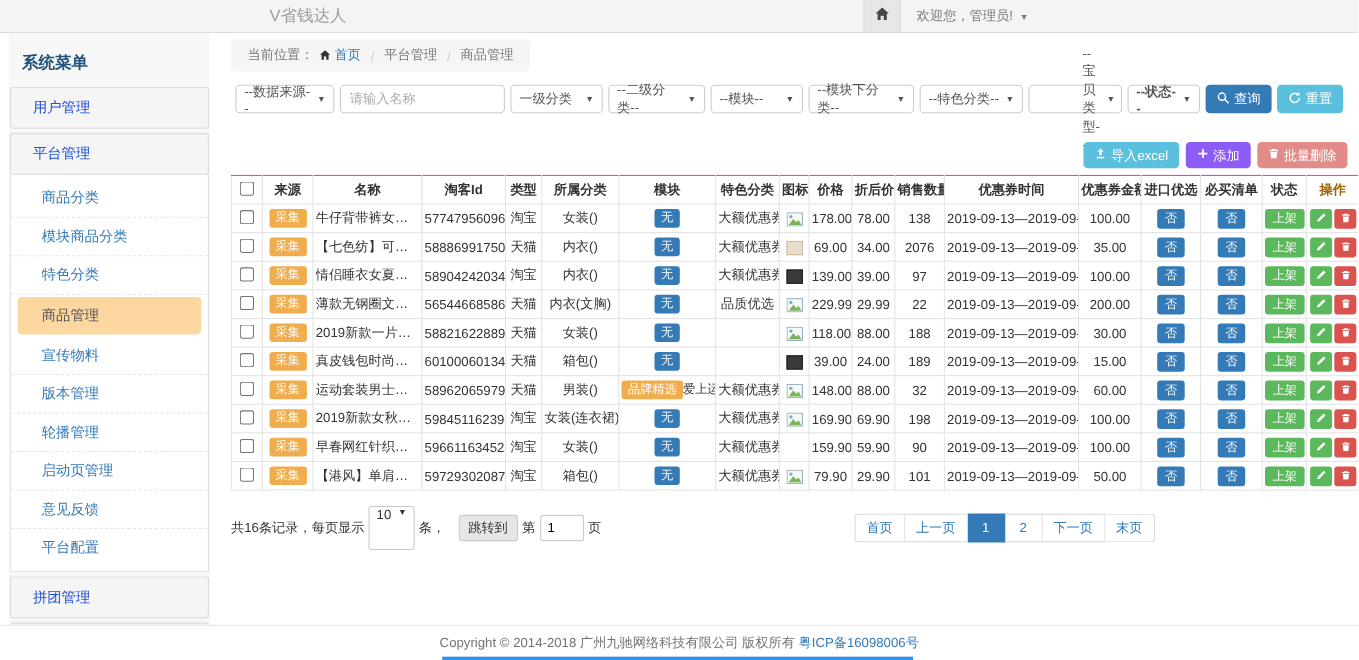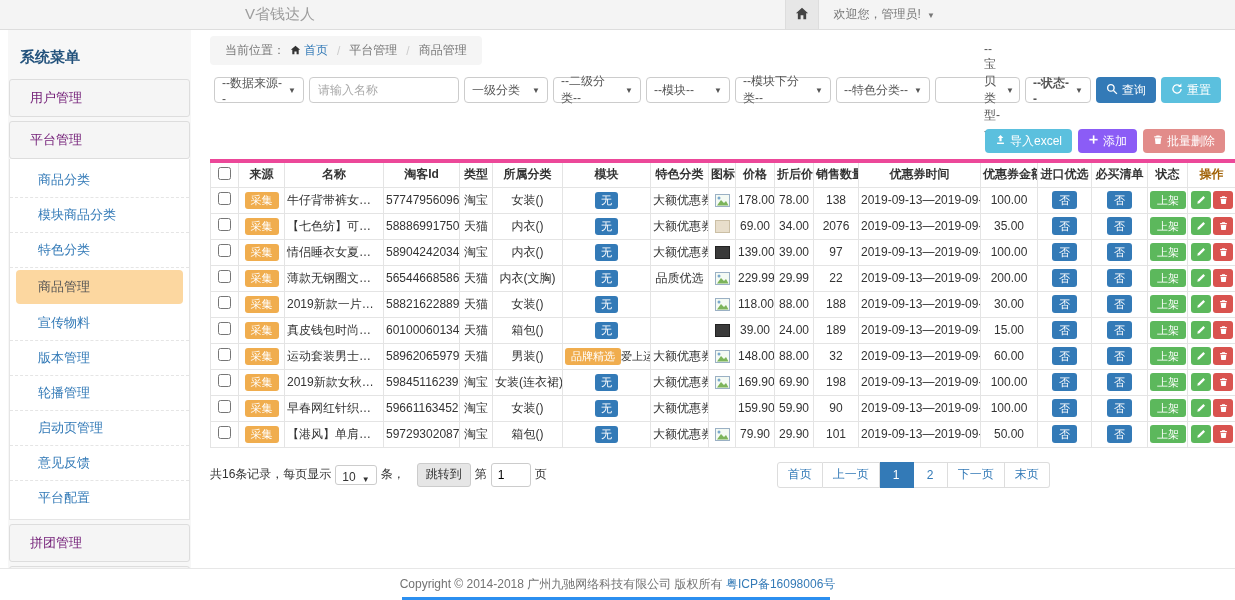--- a/index.html
+++ b/index.html
@@ -13,21 +13,21 @@
   .home-box { width:34px; height:100%; background:#e7e7e7; border-left:1px solid #ddd; border-right:1px solid #ddd; display:flex; align-items:center; justify-content:center; cursor:pointer; }
   .welcome { color:#777; font-size:12px; margin-left:14px; margin-right:300px; cursor:pointer; white-space:nowrap; }
   .welcome .caret { font-size:8px; color:#777; margin-left:3px; }
 
   
   .layout { flex:1 1 auto; display:flex; overflow:hidden; }
 
   
   .sidebar { flex:0 0 183px; margin-left:8px; background:#f7f7f7; padding-top:10px; overflow:hidden; }
   .sidebar-title { color:#23527c; font-size:15px; font-weight:bold; padding:8px 12px 12px; }
-  .menu-group { background:#f5f5f5; border:1px solid #ddd; border-radius:3px; margin:0 1px 4px 1px; padding:9px 20px; font-size:13px; color:#701a75; cursor:pointer; }
+  .menu-group { background:#f5f5f5; border:1px solid #ddd; border-radius:3px; margin:0 1px 4px 1px; padding:9px 20px; font-size:13px; color:#1d4ed8; cursor:pointer; }
   .submenu { background:#fff; border:1px solid #e5e5e5; border-top:none; margin:-4px 1px 4px 1px; padding:4px 0; }
   .submenu-item { display:block; padding:8px 0 8px 28px; font-size:13px; color:#337ab7; border-bottom:1px dashed #e5e5e5; cursor:pointer; }
   .submenu-item:last-child { border-bottom:none; }
   .submenu-item.active { background:#fcd7a0; border-radius:4px; color:#555; margin:2px 6px; padding-left:22px; border-bottom:none; }
 
   
   .main { flex:1 1 auto; padding:6px 10px 0 19px; overflow:hidden; }
   .breadcrumb { background:#f5f5f5; border-radius:4px; padding:6px 15px; font-size:12px; color:#777; display:inline-flex; align-items:center; gap:5px; }
   .breadcrumb .home-link { color:#337ab7; cursor:pointer; display:inline-flex; align-items:center; gap:3px; }
   .breadcrumb .sep { color:#ccc; padding:0 4px; }
@@ -44,41 +44,41 @@
   .btn-success { background:#8b5cf6; }
   .btn-danger-soft { background:#e28c8a; }
 
   
   .action-row { margin:26px 0 6px; display:flex; justify-content:flex-end; gap:6px; }
   .action-row .btn { height:24px; font-size:12px; }
 
   
   table.grid { width:100%; border-collapse:collapse; table-layout:fixed; font-size:12px; color:#333; }
   .grid th, .grid td { border:1px solid #e4e4e4; text-align:center; vertical-align:middle; padding:3px 2px; height:26px; overflow:hidden; white-space:nowrap; }
-  .grid th { font-weight:bold; background:#fff; border-top:4px solid #ec4899; }
+  .grid th { font-weight:bold; background:#fff; border-top:1px solid #ec4899; }
   .grid th.op-col { color:#a16207; }
   .grid td.name-cell { text-overflow:ellipsis; }
   .badge { display:inline-block; border-radius:3px; color:#fff; font-size:11px; padding:2px 6px; line-height:13px; }
   .badge-orange { background:#f0ad4e; }
   .badge-blue { background:#337ab7; }
   .badge-btn { display:inline-block; border:none; border-radius:3px; color:#fff; font-size:11px; padding:3px 7px; cursor:pointer; font-family:inherit; line-height:12px; }
   .bb-blue { background:#337ab7; }
   .bb-green { background:#5cb85c; }
   .op-btn { display:inline-flex; align-items:center; justify-content:center; width:20px; height:18px; border:none; border-radius:3px; cursor:pointer; margin:0 1px; }
   .op-green { background:#5cb85c; }
   .op-red { background:#d9534f; }
   .module-cell { font-size:11px; }
   .icon-thumb { display:inline-block; width:15px; height:13px; vertical-align:middle; }
   .thumb-dark { background:#3a3a3a; border:1px solid #222; }
   .thumb-beige { background:#e8decb; border:1px solid #cbbfa5; }
 
   
   .pager-row { margin-top:14px; display:flex; align-items:center; font-size:12px; color:#333; }
   .pager-left { display:flex; align-items:center; gap:4px; }
-  .pp-select { height:20px; border:1px solid #ccc; border-radius:3px; background:#fff; display:inline-flex; align-items:flex-end; padding:0 6px; gap:6px; font-size:12px; cursor:pointer; }
+  .pp-select { height:40px; border:1px solid #ccc; border-radius:3px; background:#fff; display:inline-flex; align-items:flex-start; padding:0 6px; gap:6px; font-size:12px; cursor:pointer; }
   .pp-select .arrow { font-size:8px; }
   .jump-btn { background:#e6e6e6; border:1px solid #ccc; border-radius:3px; height:24px; padding:0 8px; font-size:12px; color:#333; cursor:pointer; font-family:inherit; margin-left:8px; }
   .page-input { width:40px; height:24px; border:1px solid #ccc; border-radius:3px; text-align:left; padding:0 6px; font-size:12px; font-family:inherit; }
   .pager-right { margin-left:230px; display:flex; }
   .page-btn { min-width:34px; height:26px; background:#fff; border:1px solid #ddd; border-left:none; color:#337ab7; font-size:12px; display:inline-flex; align-items:center; justify-content:center; padding:0 10px; cursor:pointer; font-family:inherit; }
   .page-btn:first-child { border-left:1px solid #ddd; border-radius:3px 0 0 3px; }
   .page-btn:last-child { border-radius:0 3px 3px 0; }
   .page-btn.active { background:#337ab7; border-color:#337ab7; color:#fff; }
 
   

